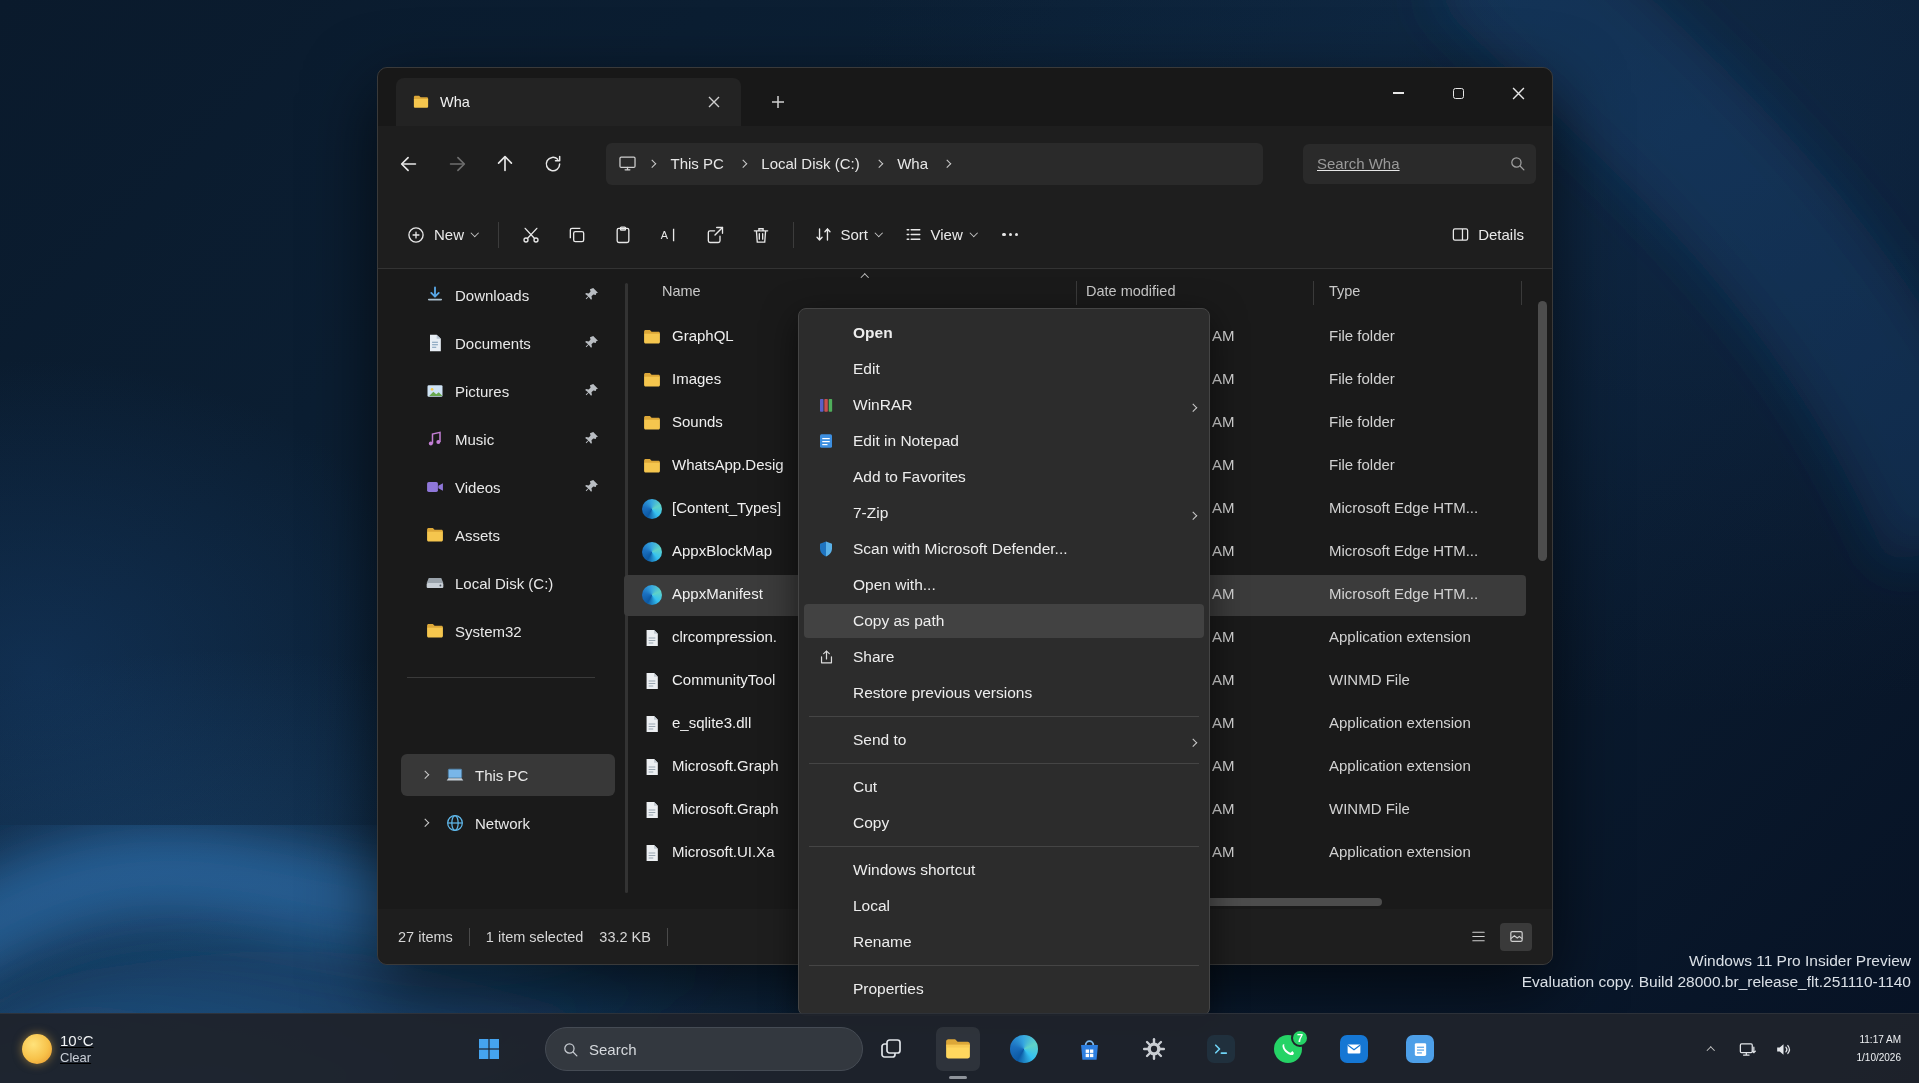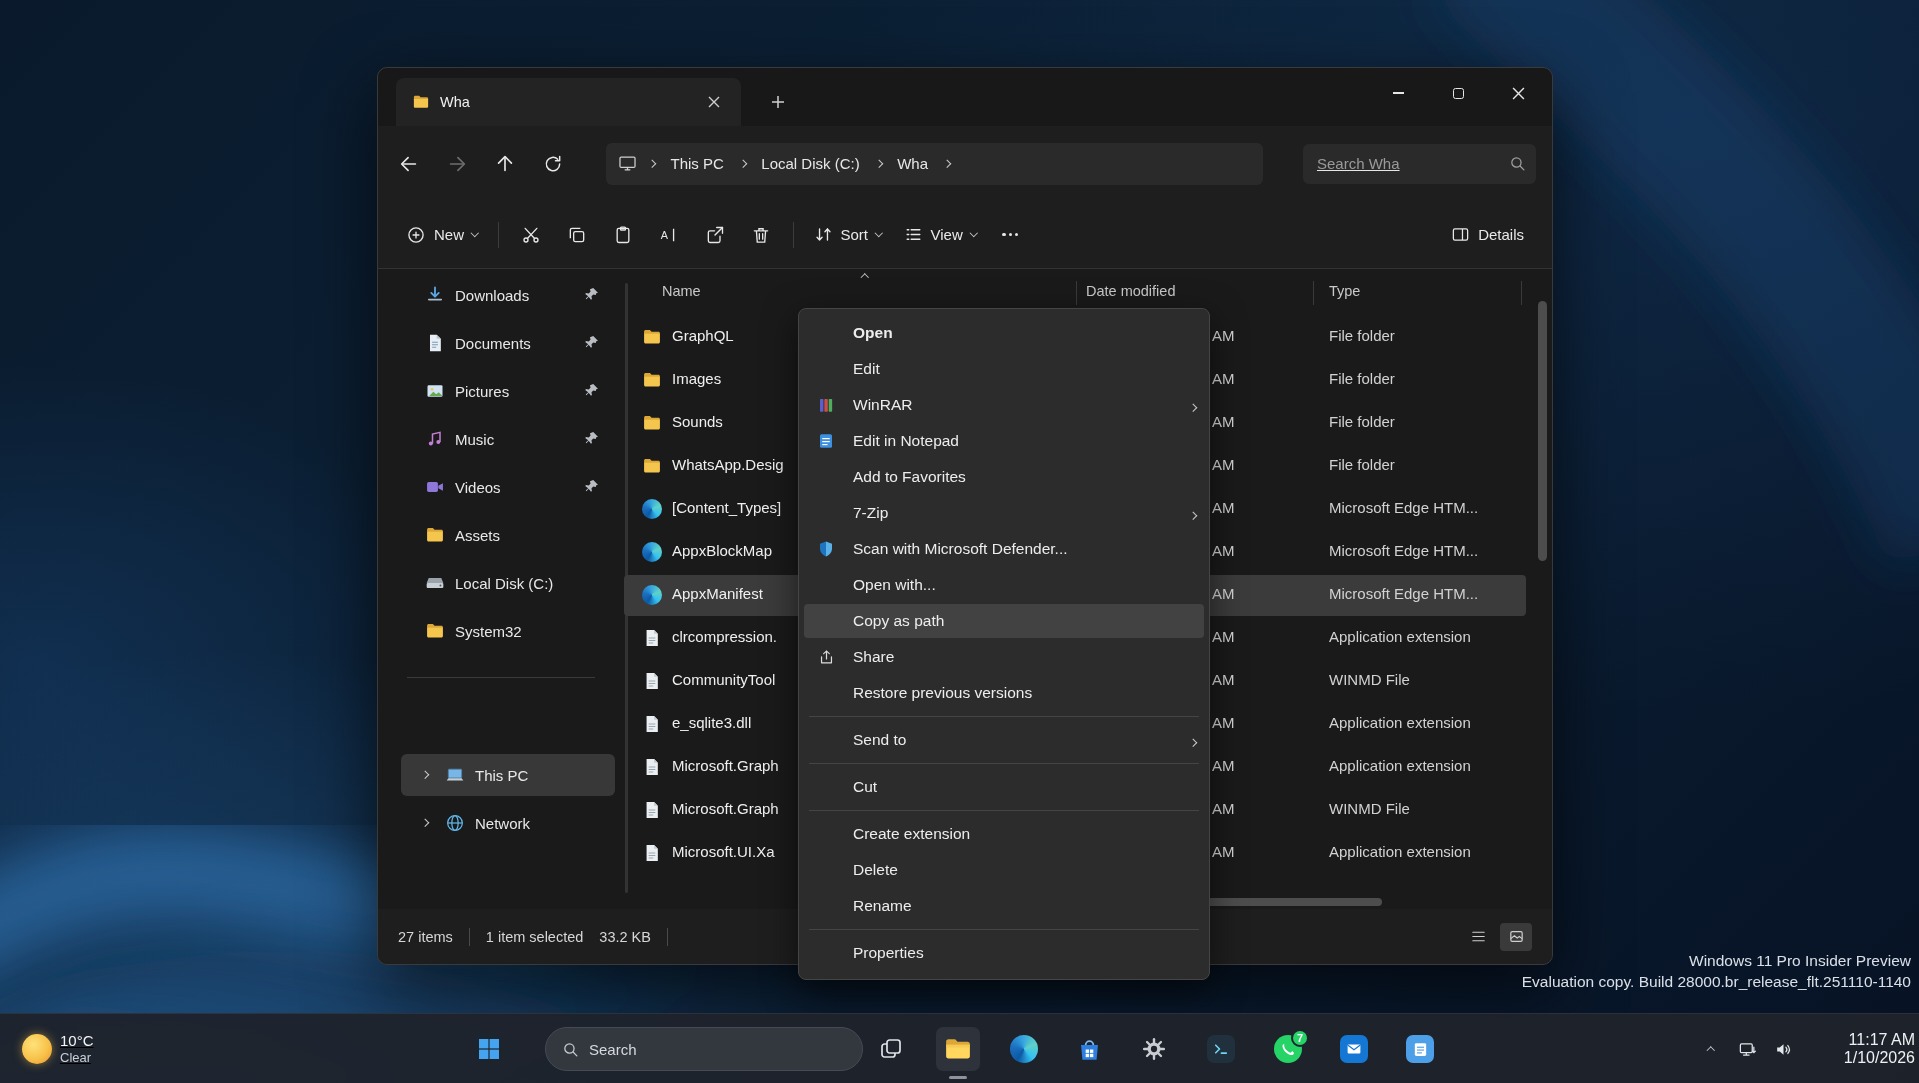--- a/index.html
+++ b/index.html
@@ -139,21 +139,21 @@
     border-radius:2px; background:#8f949b; }
   .tb-search { position:absolute; left:545px; top:13px; width:318px; height:44px; border-radius:22px;
     background:#33383f; border:1px solid #454b54; display:flex; align-items:center; gap:10px;
     padding:0 16px; color:#d6d9dd; font-size:15px; }
   .appsq { border-radius:7px; display:flex; align-items:center; justify-content:center; }
   .badge { position:absolute; top:2px; right:1px; min-width:18px; height:18px; border-radius:9px;
     background:#25d366; color:#fff; font-size:11px; font-weight:bold; display:flex;
     align-items:center; justify-content:center; padding:0 4px; border:2px solid #1f232b; }
   .tray { position:absolute; right:0; top:0; height:70px; display:flex; align-items:center; }
   .tray-btn { width:36px; height:40px; border-radius:5px; display:flex; align-items:center; justify-content:center; }
-  .clock { width:118px; text-align:right; padding-right:4px; color:#eef0f3; font-size:16px; line-height:18px; }
+  .clock { width:118px; text-align:right; padding-right:18px; color:#eef0f3; font-size:10px; line-height:18px; }
 </style>
 </head>
 <body>
 
 <div class="desktop">
   <svg class="bg-art" width="1919" height="1083" viewBox="0 0 1919 1083">
     <defs>
       <linearGradient id="lg1" x1="0" y1="1" x2="1" y2="0">
         <stop offset="0" stop-color="#3c8fdd" stop-opacity=".55"></stop>
         <stop offset="1" stop-color="#0a2a4a" stop-opacity="0"></stop>
@@ -656,26 +656,29 @@
   </div>
   <div class="msep"></div>
   <div class="mi">
     <span class="mi-label">Send to</span>
     <span class="mi-arrow"><span class="chev r sm"></span></span>
   </div>
   <div class="msep"></div>
   <div class="mi">
     <span class="mi-label">Cut</span>
   </div>
+  <div class="mi">
+    <span class="mi-label">Copy</span>
+  </div>
   <div class="msep"></div>
   <div class="mi">
-    <span class="mi-label">Create extension</span>
-  </div>
-  <div class="mi">
-    <span class="mi-label">Delete</span>
+    <span class="mi-label">Windows shortcut</span>
+  </div>
+  <div class="mi">
+    <span class="mi-label">Local</span>
   </div>
   <div class="mi">
     <span class="mi-label">Rename</span>
   </div>
   <div class="msep"></div>
   <div class="mi">
     <span class="mi-label">Properties</span>
   </div>
 </div>
 

